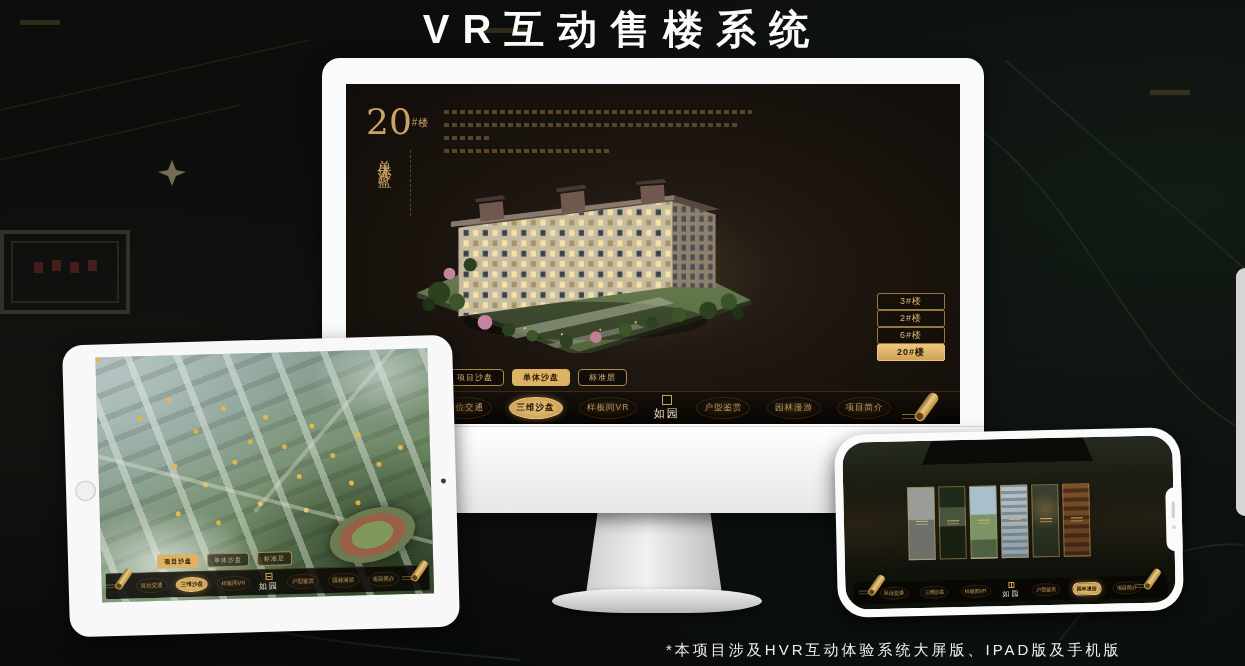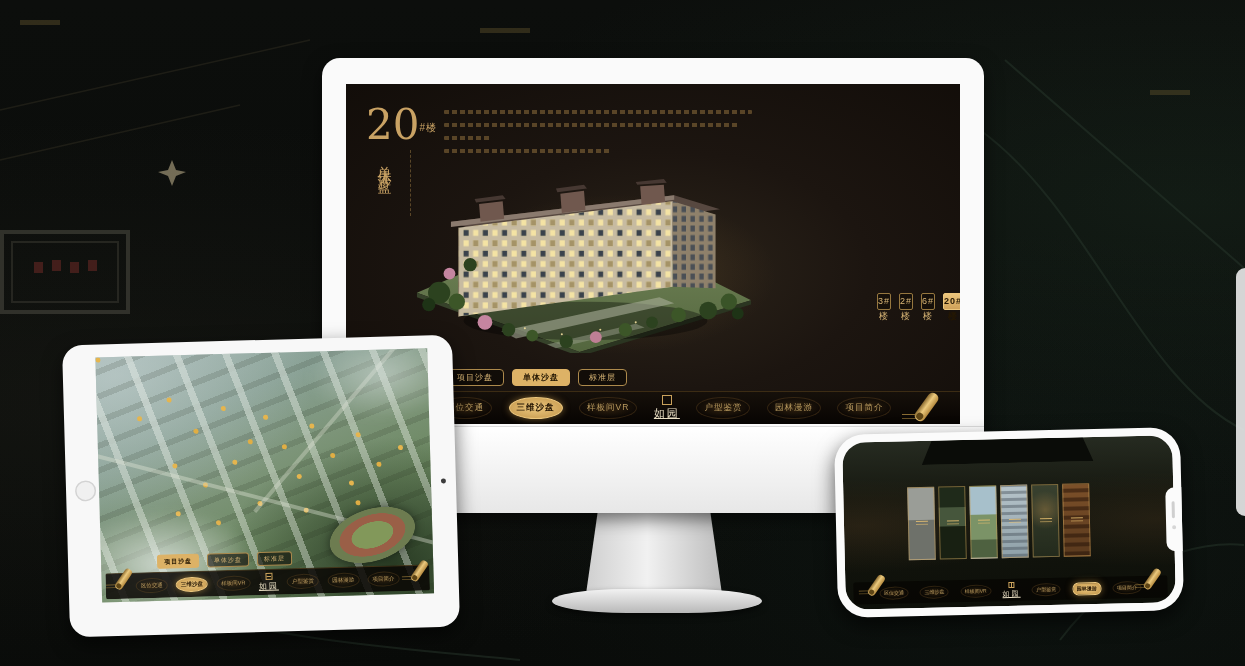--- a/index.html
+++ b/index.html
@@ -40,36 +40,36 @@
   .monitor::after { content:""; position:absolute; left:0; right:0; top:368px; bottom:0;
     background:linear-gradient(#ffffff,#e7e7e7); border-radius:0 0 12px 12px;
     border-top:1px solid #ddd; }
   .m-screen { position:absolute; left:24px; top:26px; width:614px; height:340px; overflow:hidden;
     background:radial-gradient(ellipse at 52% 55%, #2c241a 0%, #1c1510 45%, #120d09 100%); }
   .m-glow { position:absolute; left:110px; top:110px; width:320px; height:160px;
     background:radial-gradient(closest-side, rgba(120,90,45,.30), transparent); }
 
   
   .m-title { position:absolute; left:20px; top:20px; color:#c9a264; }
-  .m-num { font-family:"DejaVu Serif", serif; font-size:42px; line-height:1; color:#c9a264; }
+  .m-num { font-family:"DejaVu Serif", serif; font-size:36px; line-height:1; color:#c9a264; }
   .m-unit { font-size:10px; vertical-align:8px; letter-spacing:1px; }
   .m-sub { writing-mode:vertical-rl; font-family:"DejaVu Serif", serif; font-size:14px;
     letter-spacing:5px; margin:8px 0 0 10px; height:74px; }
   .m-sub-line { position:absolute; left:44px; top:46px; height:66px;
     border-left:1px dashed rgba(190,150,80,.4); }
 
   
   .m-desc { position:absolute; left:98px; top:26px; }
   .m-desc div { height:4px; margin-bottom:9px; border-radius:1px; opacity:.7;
     background:repeating-linear-gradient(90deg, rgba(178,138,74,.6) 0 5px, transparent 5px 8px); }
   .dl1{width:308px;} .dl2{width:294px;} .dl3{width:46px;} .dl4{width:168px;}
 
   
   .floor-btns { position:absolute; right:15px; top:209px; width:68px;
-    display:flex; gap:8px; }
+    display:flex; flex-direction:column; }
   .fbtn { height:17px; line-height:15px; text-align:center; font-size:9px; letter-spacing:1px;
     color:#d9b676; border:1px solid #96773f; background:rgba(18,12,6,.55); border-radius:2px; cursor:pointer; }
   .fbtn.active { background:linear-gradient(#ecc67c,#cfa159); color:#241703;
     border-color:#ecc67c; font-weight:bold; }
 
   
   .vtabs { position:absolute; display:flex; gap:8px; }
   .m-screen .vtabs { left:100px; bottom:38px; }
   .vtab { font-size:8px; letter-spacing:1px; padding:2px 10px; border-radius:4px;
     border:1px solid #ad8a4c; color:#d9b676; background:rgba(12,8,4,.6); cursor:pointer; }
@@ -81,21 +81,21 @@
   .m-screen .navbar { left:0; right:0; bottom:0; height:33px; padding:0 26px 0 92px; }
   .nav-item { font-size:8.5px; color:#bb9c60; letter-spacing:1px; padding:4px 7px; cursor:pointer;
     background:radial-gradient(ellipse at center, rgba(66,46,20,.65), rgba(20,12,5,.1) 70%);
     border:1px solid rgba(140,100,45,.28); border-radius:50%; white-space:nowrap; }
   .nav-item.active { background:radial-gradient(ellipse at center,#ecc77e,#c2954a);
     color:#241503; font-weight:bold; border-color:#ecc77e; box-shadow:0 0 7px rgba(220,170,80,.5); }
   .logo { display:flex; flex-direction:column; align-items:center; gap:1px; }
   .seal { width:10px; height:10px; border:1px solid #caa25c;
     background:linear-gradient(90deg,transparent 45%, #caa25c 45% 55%, transparent 55%),
                linear-gradient(transparent 45%, #caa25c 45% 55%, transparent 55%); }
-  .logo-text { font-family:"DejaVu Serif", serif; font-size:11px; letter-spacing:2px; color:#eadfc4;text-decoration:underline; }
+  .logo-text { font-family:"DejaVu Serif", serif; font-size:11px; letter-spacing:2px; color:#eadfc4; }
 
   
   .scroll-wrap { position:relative; width:26px; height:34px; cursor:pointer; }
   .scroll-body { position:absolute; right:2px; top:0; width:11px; height:32px; border-radius:5px;
     background:linear-gradient(90deg,#8a6a30,#ecca7e 45%,#b4893e); transform:rotate(36deg); }
   .scroll-body::after { content:""; position:absolute; left:2px; bottom:1px; width:7px; height:7px;
     border-radius:50%; background:#5e4516; }
   .scroll-tail { position:absolute; left:-6px; bottom:6px; width:22px; height:5px;
     border-top:1px solid rgba(190,150,70,.7); border-bottom:1px solid rgba(190,150,70,.5); }
   .sm .scroll-wrap { transform:scale(.72); }
@@ -214,20 +214,21 @@
     </g>
     <g fill="#6a5a30" opacity=".4">
       <rect x="330" y="104" width="22" height="18"></rect>
         <rect x="20" y="20" width="40" height="5"></rect>
       <rect x="480" y="28" width="50" height="5"></rect>
         <rect x="1150" y="90" width="40" height="5"></rect>
     </g>
   </svg>
   <div class="edge-card"></div>
 
+  <div class="page-title">VR互动售楼系统</div>
 
   <div class="stand-neck"></div>
   <div class="stand-base"></div>
   <div class="monitor">
     <div class="m-screen">
       <div class="m-glow"></div>
 
       <div class="m-title">
         <span class="m-num">20</span><span class="m-unit">#楼</span>
         <div class="m-sub">单体沙盘</div>
@@ -414,13 +415,14 @@
           <div class="scroll-body"></div>
       </div>
       <div class="p-scroll-r scroll-wrap">
         <div class="scroll-tail"></div>
           <div class="scroll-body"></div>
       </div>
     </div>
     <div class="notch"></div>
   </div>
 
+  <div class="footnote">*本项目涉及HVR互动体验系统大屏版、IPAD版及手机版</div>
 </div>
 
 </body></html>

